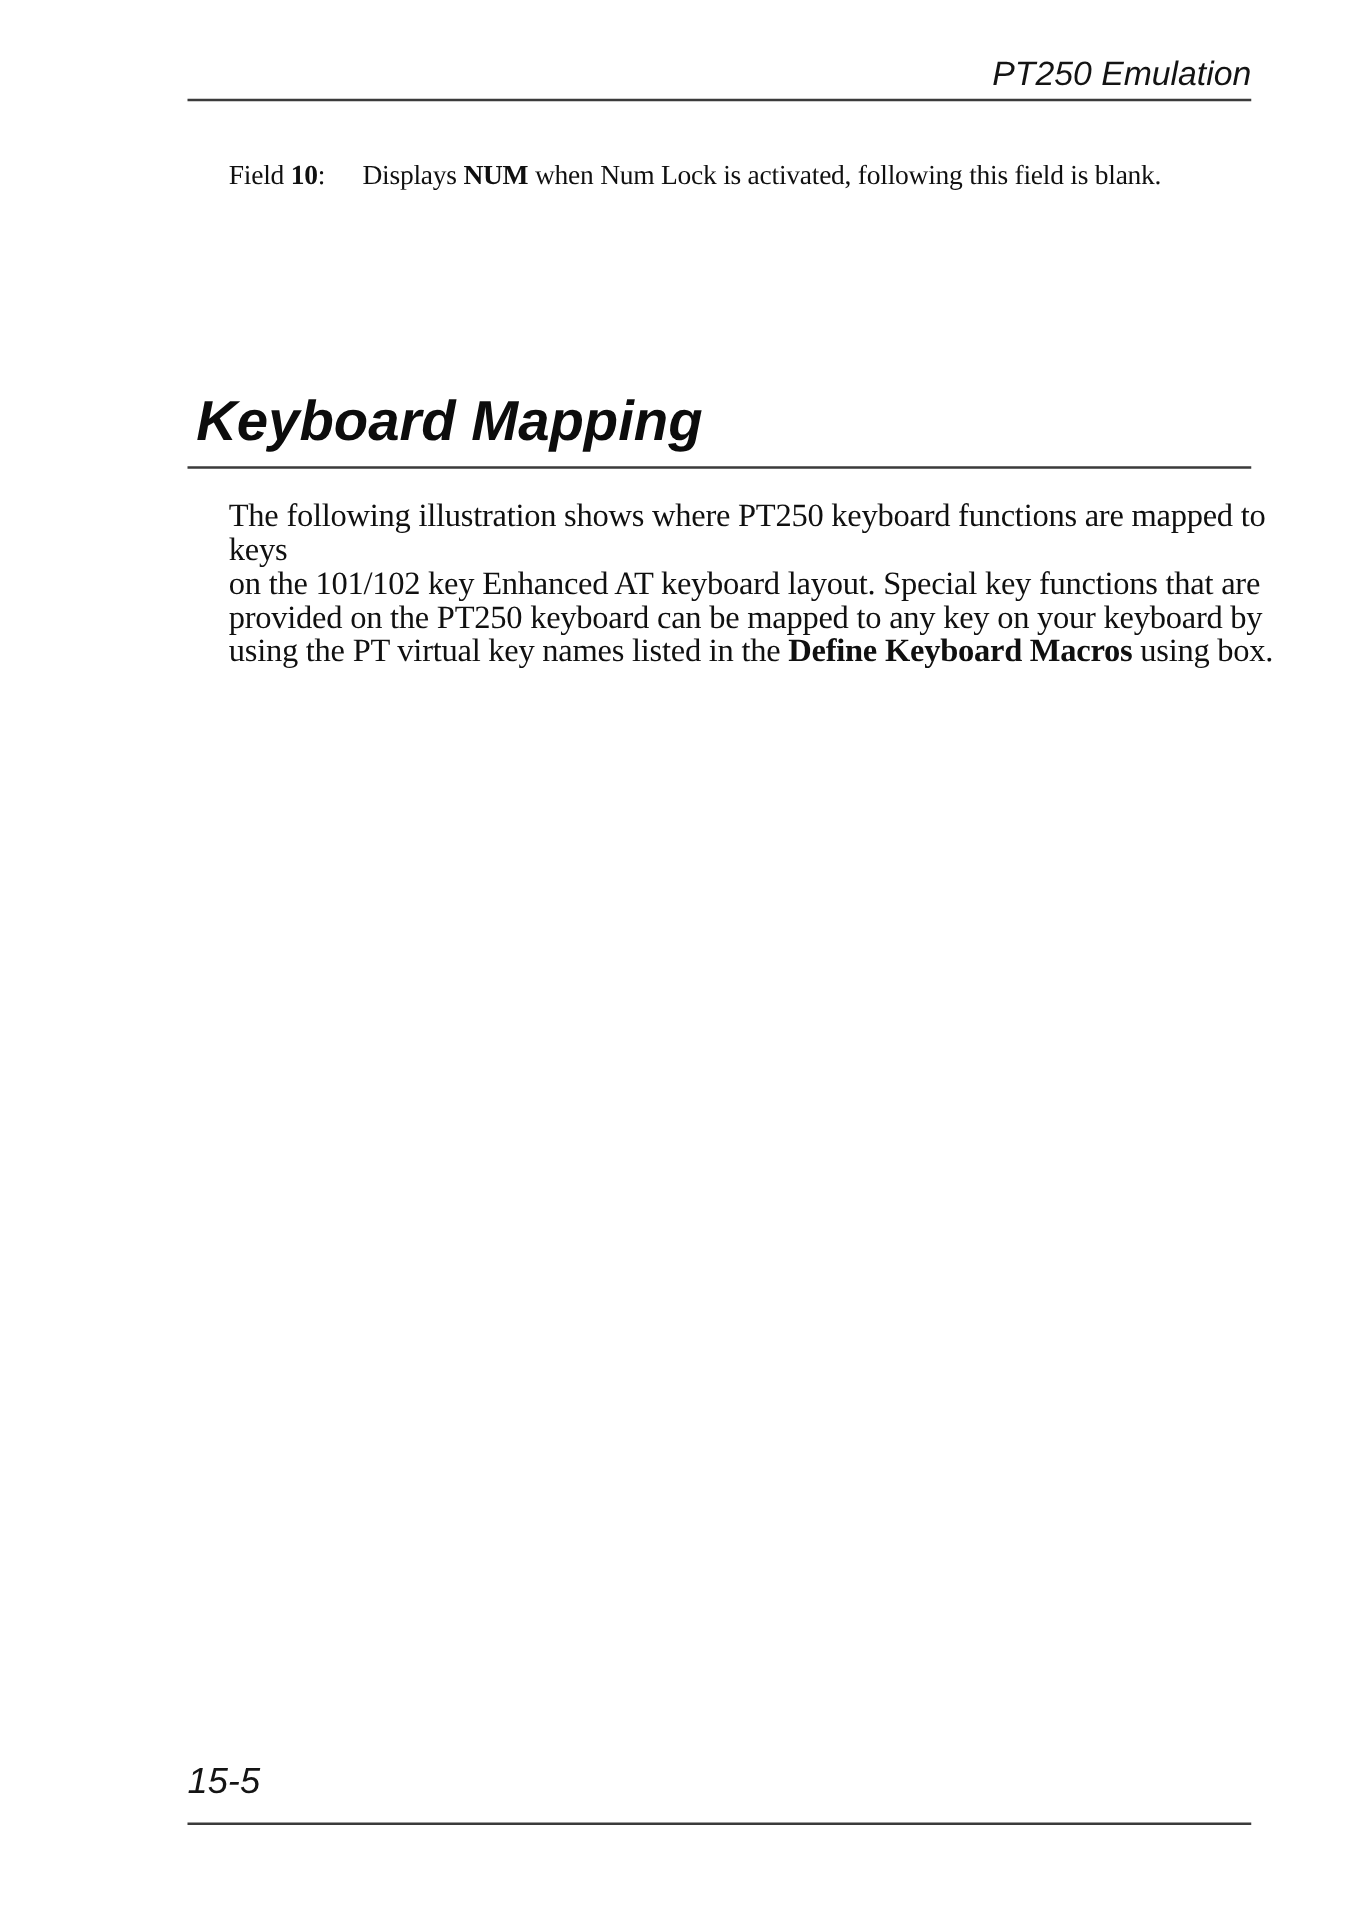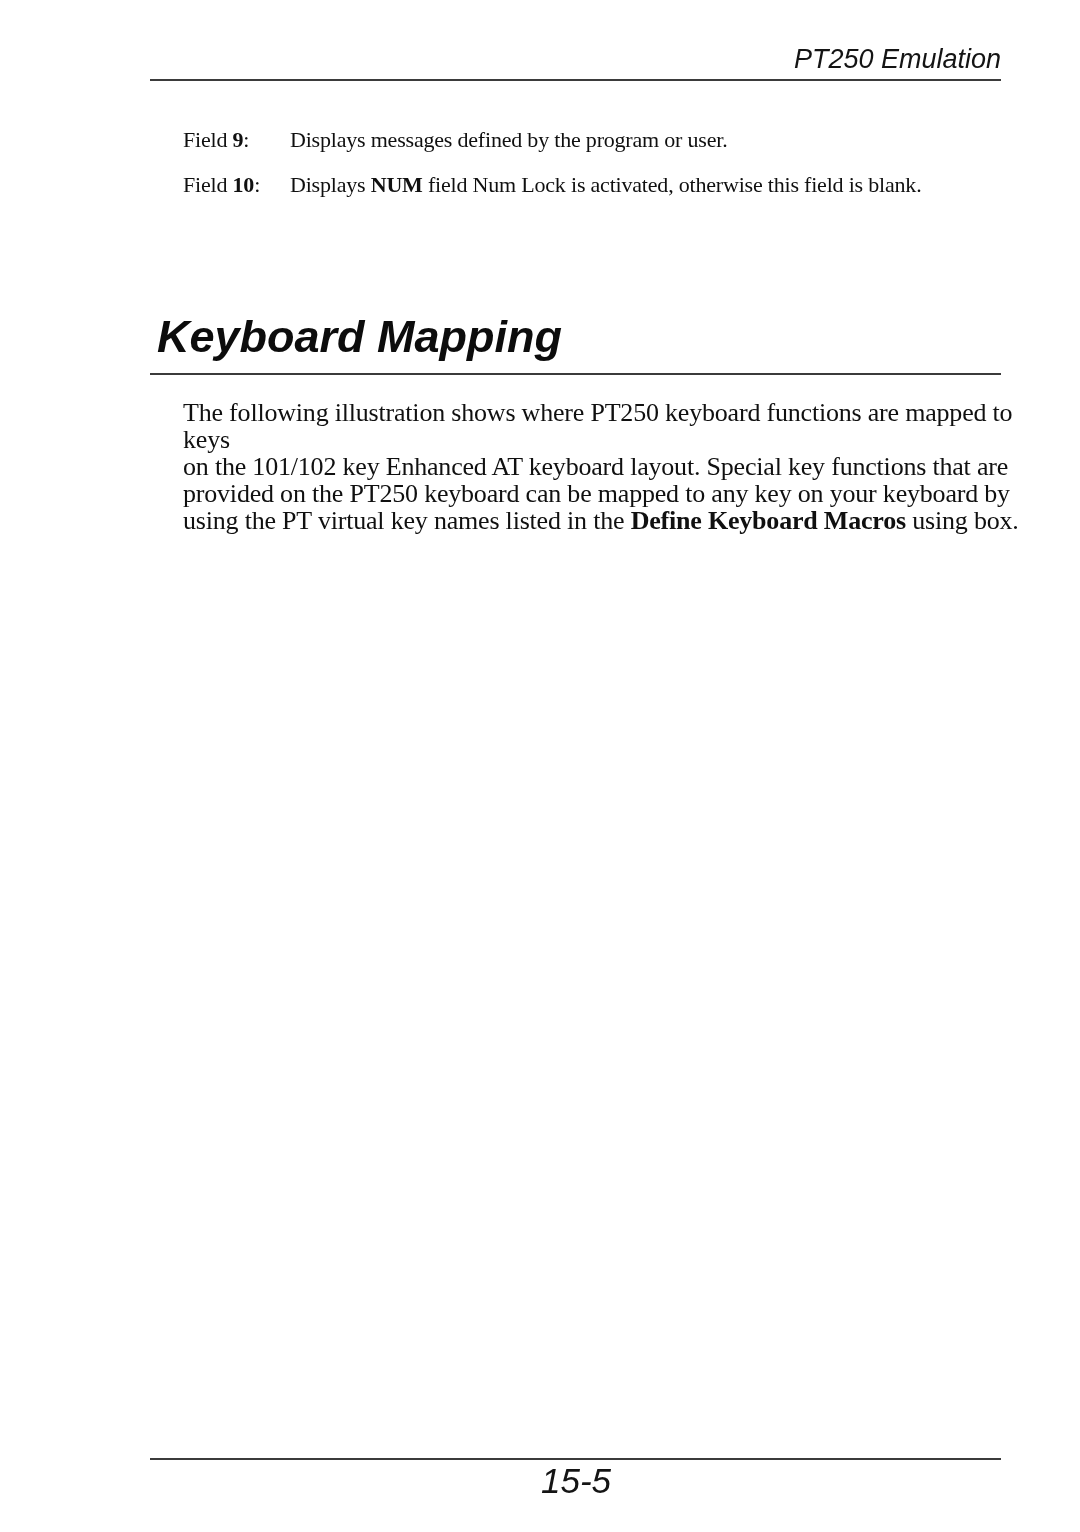--- a/index.html
+++ b/index.html
@@ -82,49 +82,45 @@
     font-family: "Liberation Serif", serif;
     font-size: 26px;
     line-height: 27px;
     letter-spacing: -0.2px;
     white-space: pre-wrap;
   }
 
   .footer-rule { top: 1458px; }
   .page-number {
     position: absolute;
-    top: 1464px;
+    top: 1408px;
     left: 150px;
     width: 852px;
-    text-align: center;
+    text-align: left;
     font-family: "Liberation Sans", sans-serif;
     font-style: italic;
-    font-size: 35px;
+    font-size: 29px;
     line-height: 34px;
     color: #141414;
   }
 </style>
 </head>
 <body>
 
 <div class="page">
 
   <div class="header-title">PT250 Emulation</div>
   <div class="rule header-rule"></div>
 
   <div class="field-list">
 
-    <div class="field-row">
-      <div class="field-label"><span>Field</span> <span class="b">9</span><span>:</span></div>
-      <div class="field-desc"><span>Displays messages defined by the program or user.</span><span class="b"></span><span></span></div>
-    </div>
 
     <div class="field-row">
       <div class="field-label"><span>Field</span> <span class="b">10</span><span>:</span></div>
-      <div class="field-desc"><span>Displays </span><span class="b">NUM</span><span> field Num Lock is activated, otherwise this field is blank.</span></div>
+      <div class="field-desc"><span>Displays </span><span class="b">NUM</span><span> when Num Lock is activated, following this field is blank.</span></div>
     </div>
 
 
   </div>
 
   <div class="section-heading">Keyboard Mapping</div>
   <div class="rule section-rule"></div>
 
   <div class="body-paragraph"><span>The following illustration shows where PT250 keyboard functions are mapped to keys
 on the 101/102 key Enhanced AT keyboard layout. Special key functions that are

